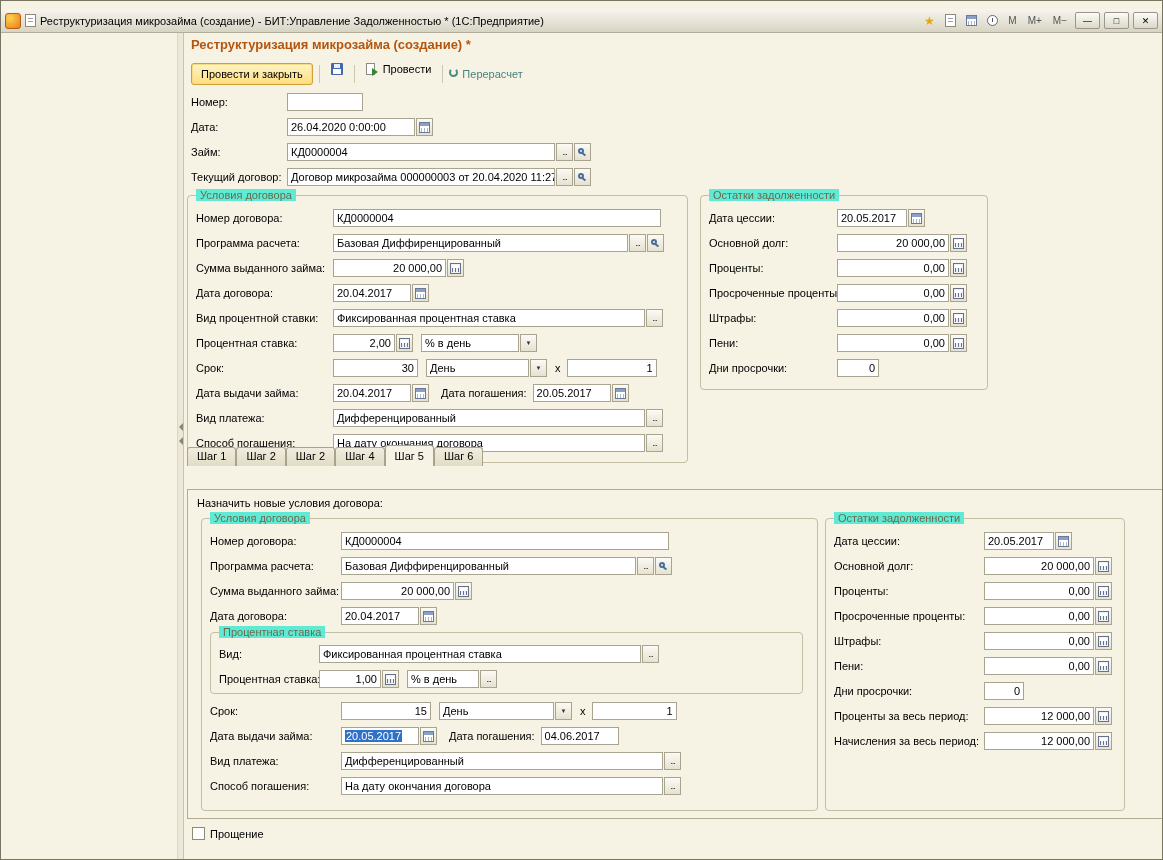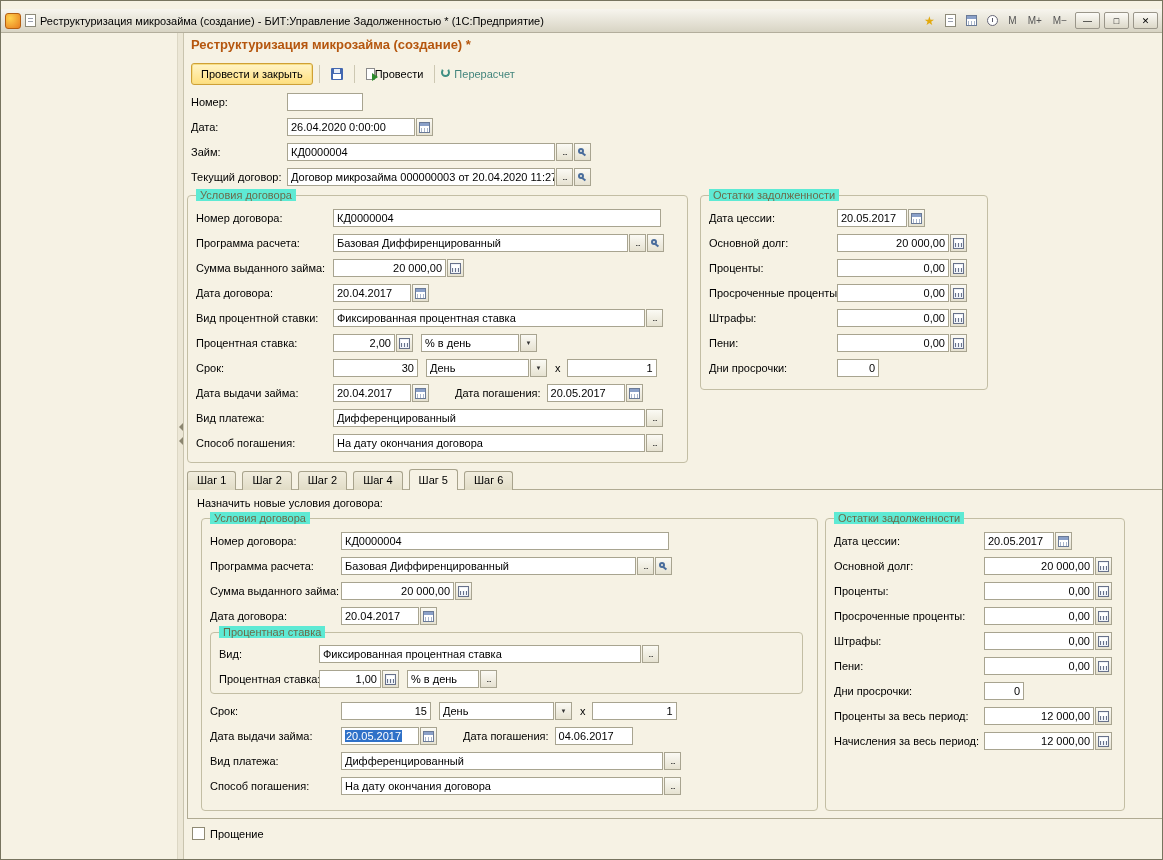--- a/index.html
+++ b/index.html
@@ -33,35 +33,35 @@
   .spl-arrow{position:absolute;left:1px;width:0;height:0;border-top:4px solid transparent;border-bottom:4px solid transparent;border-right:4px solid #8b8670}
   .a1{top:398px}.a2{top:412px}
 
   
   .content{position:absolute;top:24px;left:183px;right:0;bottom:0;background:#f6f2e4;padding:10px 8px 0 7px}
   .page-title{color:#b5560e;font-weight:bold;font-size:13px;margin:2px 0 9px}
 
   .toolbar{display:flex;align-items:center;height:26px;margin-bottom:6px}
   .btn-primary{display:inline-flex;align-items:center;height:22px;padding:0 9px;background:linear-gradient(#fff4c8,#ffdf7d);border:1px solid #cfa035;border-radius:3px;box-shadow:inset 0 0 0 1px #f6dd85;cursor:pointer}
   .tb-sep{width:1px;height:18px;background:#cdc8b2;margin:0 6px}
-  .btn-flat{display:inline-flex;align-items:center;gap:0;height:22px;padding:0 5px;cursor:pointer}
+  .btn-flat{display:inline-flex;align-items:flex-start;gap:8px;height:22px;padding:0 5px;cursor:pointer}
   .ic-floppy{width:12px;height:12px;background:#4468b0;position:relative;display:inline-block;border-radius:1px}
   .ic-floppy::before{content:"";position:absolute;top:1px;left:3px;right:3px;height:4px;background:#e8eef8}
   .ic-floppy::after{content:"";position:absolute;bottom:1px;left:2px;right:2px;height:5px;background:#fff}
   .ic-post{width:9px;height:12px;background:#fff;border:1px solid #8a8a8a;position:relative;display:inline-block}
   .ic-post::after{content:"";position:absolute;right:-4px;bottom:-2px;border-top:4px solid transparent;border-bottom:4px solid transparent;border-left:6px solid #2e8b2e}
   .link-btn{color:#43857c;display:inline-flex;gap:4px;align-items:flex-start;cursor:pointer}
   .ic-recalc{width:9px;height:9px;border:2px solid #3f8f83;border-top-color:transparent;border-radius:50%;display:inline-block}
   .dd-glyph{font-size:6px;color:#333}
 
   
   .hrow,.row{display:flex;align-items:center;margin-bottom:7px;height:18px}
   .lbl{white-space:nowrap;flex:none}
   .lw96{width:96px}.lw137{width:137px}.lw128{width:128px}.lw131{width:131px}.lw100{width:100px}.lw150{width:150px}
-  .lbl-inline{margin:0 6px 0 26px;flex:none;white-space:nowrap}
+  .lbl-inline{margin:0 6px 0 12px;flex:none;white-space:nowrap}
   .input{height:18px;border:1px solid #a8a490;background:#fff;padding:0 3px;display:inline-flex;align-items:center;overflow:hidden;white-space:nowrap;flex:none}
   .num{justify-content:flex-end}
   .mini{width:17px;height:18px;border:1px solid #a8a490;background:linear-gradient(#fbfaf4,#e6e2d1);display:inline-flex;align-items:center;justify-content:center;font-size:9px;letter-spacing:-1px;margin-left:1px;flex:none;cursor:pointer;color:#333}
   .mini .dd-glyph{letter-spacing:0}
   .gap8{width:8px;flex:none}.gap6{width:6px;flex:none}
   .mult{flex:none;margin:0 0 0 0}
   .w40{width:40px}.w42{width:42px}.w62{width:62px}.w70{width:70px}.w72{width:72px}.w76{width:76px}.w78{width:78px}.w85{width:85px}.w90{width:90px}.w98{width:98px}.w103{width:103px}.w110{width:110px}.w112{width:112px}.w113{width:113px}.w115{width:115px}.w128{width:128px}.w268{width:268px}.w295{width:295px}.w312{width:312px}.w322{width:322px}.w328{width:328px}
   .selv{background:#2f71c8;color:#fff;padding:0 1px}
 
   .ic-cal{width:11px;height:11px;background:#fff;border:1px solid #6a7a96;position:relative;display:inline-block}
@@ -73,21 +73,21 @@
   .ic-mag{width:6px;height:6px;border:2px solid #4a6d9c;border-radius:50%;position:relative;display:inline-block;margin:-2px 3px 0 0}
   .ic-mag::after{content:"";position:absolute;width:5px;height:2px;background:#4a6d9c;right:-4px;bottom:-3px;transform:rotate(40deg)}
 
   
   .group{position:absolute;border:1px solid #c3bea4;border-radius:4px;padding:13px 8px 0 8px}
   .gtitle{position:absolute;top:-7px;left:8px;background:#5eead4;padding:0 4px;color:#6b6b4b;white-space:nowrap}
   .g-cur-terms{left:3px;top:170px;width:501px;height:268px}
   .g-cur-bal{left:516px;top:170px;width:288px;height:195px}
 
   
-  .tabs{position:absolute;left:3px;top:446px;display:flex;gap:6px;z-index:3}
+  .tabs{position:absolute;left:3px;top:422px;display:flex;gap:0;z-index:3}
   .tab{height:19px;padding:2px 9px;border:1px solid #a8a38c;border-bottom:none;border-radius:3px 3px 0 0;background:linear-gradient(#f1edde,#e1dcc6);cursor:pointer}
   .tab.active{background:#f6f2e4;height:21px;margin-top:-2px;padding-top:4px;position:relative;z-index:4}
   .panel{position:absolute;left:3px;right:6px;top:464px;height:330px;border:1px solid #b0ab93;background:#f6f2e4}
   .panel-caption{position:absolute;left:9px;top:7px;white-space:nowrap}
   .g-new-terms{left:13px;top:28px;width:617px;height:293px}
   .g-new-bal{left:637px;top:28px;width:300px;height:293px}
   .subgroup{position:relative;border:1px solid #c3bea4;border-radius:4px;padding:12px 8px 0 8px;width:593px;height:62px;margin:3px 0 8px 0}
 
   .chk-row{position:absolute;left:8px;top:802px;display:flex;align-items:center;gap:5px}
   .checkbox{width:13px;height:13px;border:1px solid #8f8a74;background:#fff;cursor:pointer}

